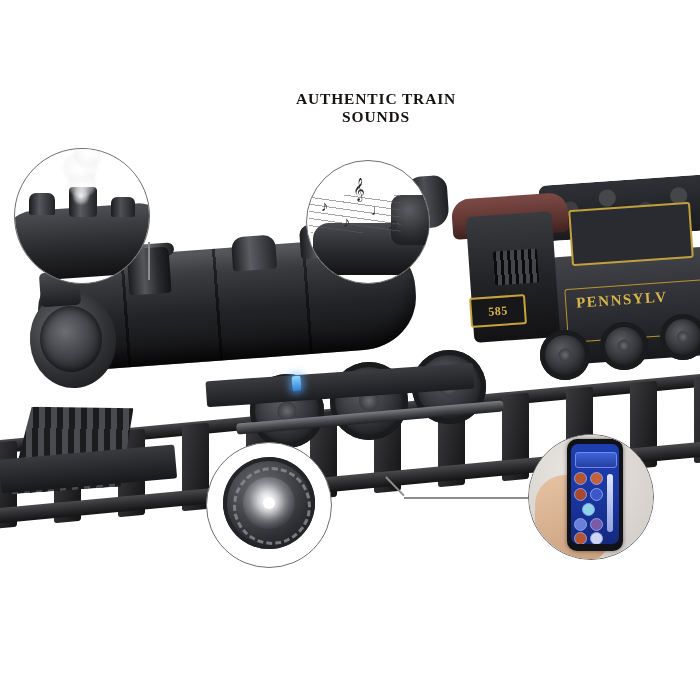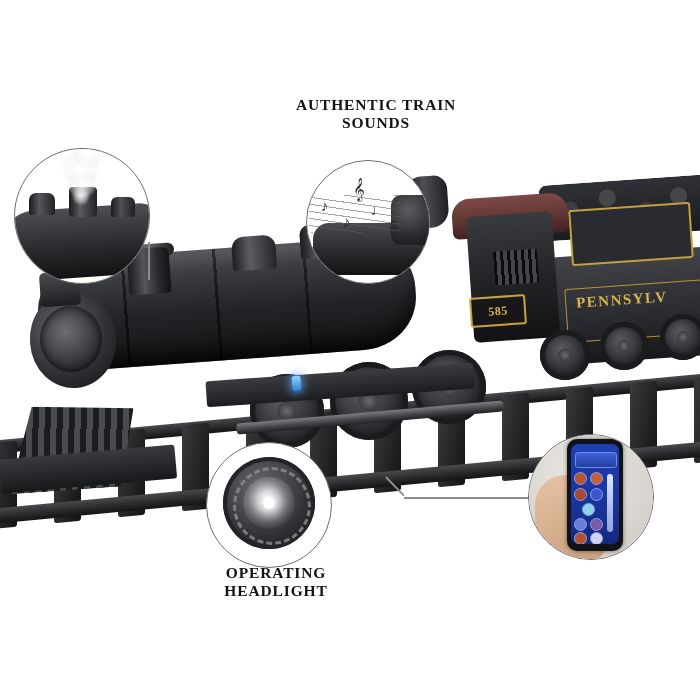--- a/index.html
+++ b/index.html
@@ -10,21 +10,21 @@
   #stage{position:absolute;inset:0;background:#ffffff;}
 
   
   .callout-label{
     position:absolute;text-align:center;color:#16120f;
     font-family:"Liberation Serif", serif;font-weight:bold;
     letter-spacing:.055em;line-height:1.18;text-transform:uppercase;
     white-space:pre-line;
   }
   #label-smoke{left:20px;top:124px;width:130px;font-size:15.5px;}
-  #label-sounds{left:282px;top:96px;width:188px;font-size:15.5px;}
+  #label-sounds{left:282px;top:90px;width:188px;font-size:15.5px;}
   #label-headlight{left:188px;top:564px;width:176px;font-size:15.5px;}
   #label-bluetooth{left:516px;top:552px;width:176px;font-size:15.5px;}
 
   
   .leader{position:absolute;background:#8d8d8d;}
   #leader-smoke-v{left:148px;top:242px;width:1.6px;height:38px;}
   #leader-sounds-v{left:330px;top:198px;width:1.6px;height:46px;}
   #leader-bt-h{left:404px;top:497px;width:128px;height:1.6px;}
   #leader-bt-diag{left:386px;top:476px;width:26px;height:1.6px;
     transform:rotate(46deg);transform-origin:left center;}
@@ -427,16 +427,14 @@
           <div class="bt-btn" style="left:0px;top:60px;background:#b4552f;"></div>
           <div class="bt-btn" style="left:16px;top:60px;background:#cfd6f2;"></div>
         </div>
         <div class="bt-slider"></div>
       </div>
     </div>
   </div>
 
   <div class="callout-label" id="label-sounds">AUTHENTIC TRAIN
 SOUNDS</div>
-  <div class="callout-label" id="label-headlight">OPERATING
-HEADLIGHT</div>
 
 </div>
 
 </body></html>

